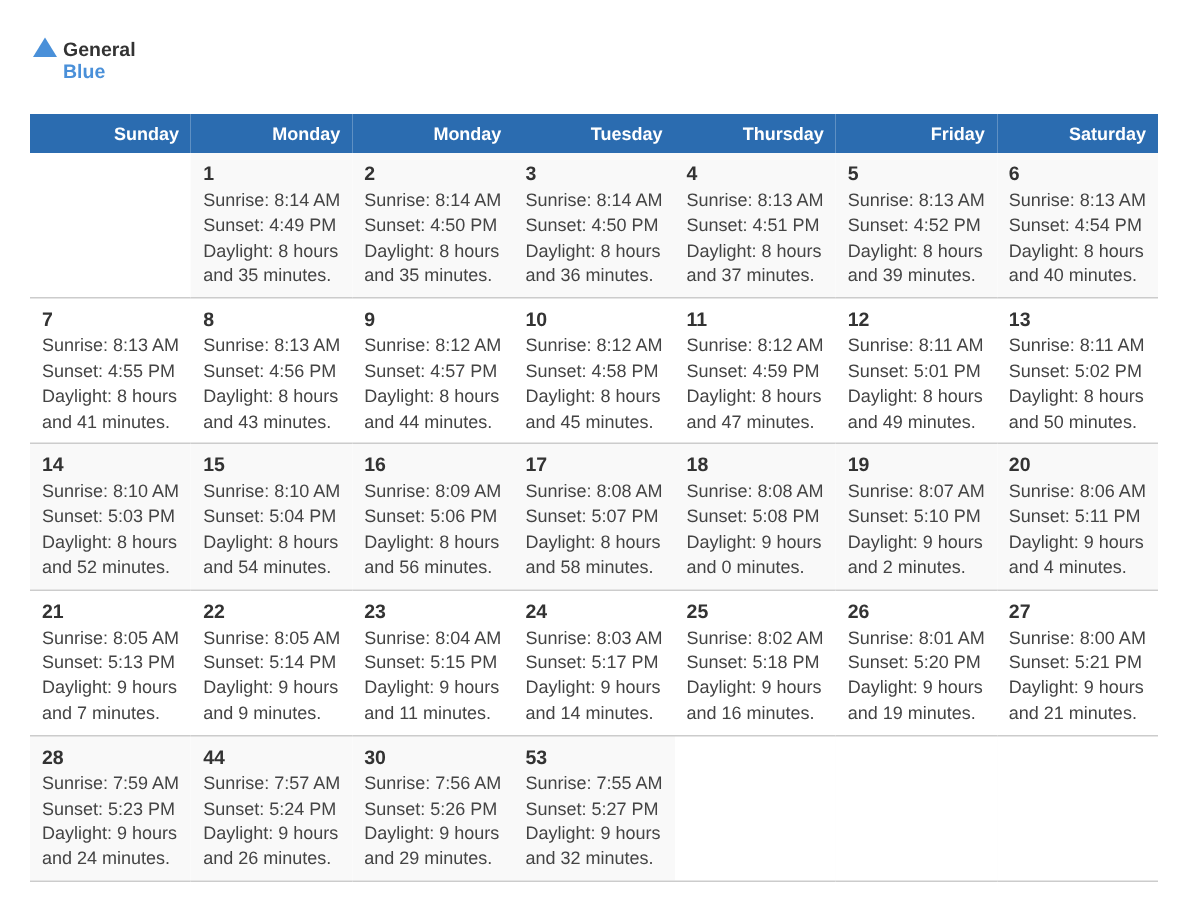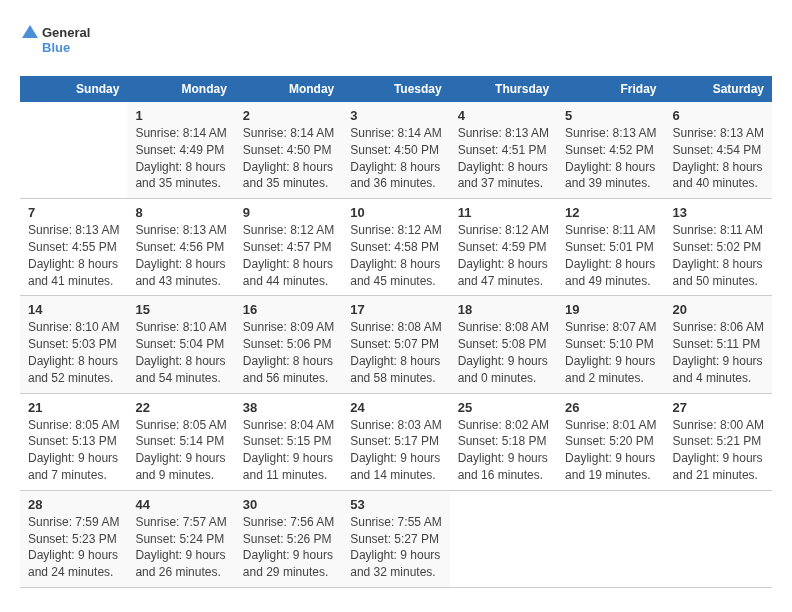--- a/index.html
+++ b/index.html
@@ -198,21 +198,21 @@
       <tr>
         <td>
           <span class="day-number">21</span>
           <div class="day-info">Sunrise: 8:05 AM<br>Sunset: 5:13 PM<br>Daylight: 9 hours and 7 minutes.</div>
         </td>
         <td>
           <span class="day-number">22</span>
           <div class="day-info">Sunrise: 8:05 AM<br>Sunset: 5:14 PM<br>Daylight: 9 hours and 9 minutes.</div>
         </td>
         <td>
-          <span class="day-number">38</span>
+          <span class="day-number">23</span>
           <div class="day-info">Sunrise: 8:04 AM<br>Sunset: 5:15 PM<br>Daylight: 9 hours and 11 minutes.</div>
         </td>
         <td>
           <span class="day-number">24</span>
           <div class="day-info">Sunrise: 8:03 AM<br>Sunset: 5:17 PM<br>Daylight: 9 hours and 14 minutes.</div>
         </td>
         <td>
           <span class="day-number">25</span>
           <div class="day-info">Sunrise: 8:02 AM<br>Sunset: 5:18 PM<br>Daylight: 9 hours and 16 minutes.</div>
         </td>

